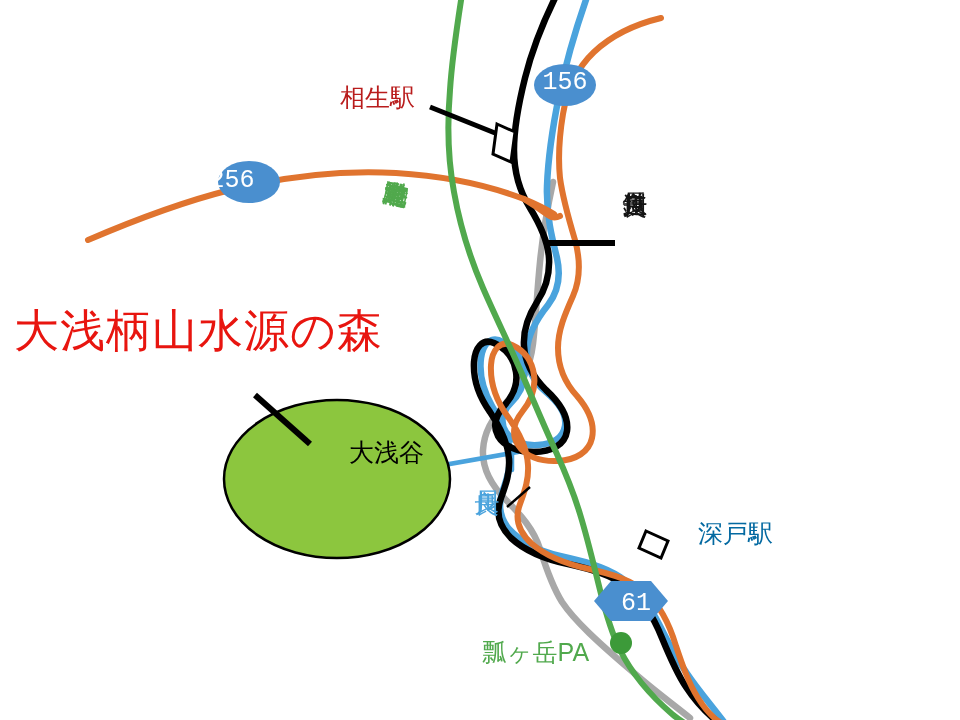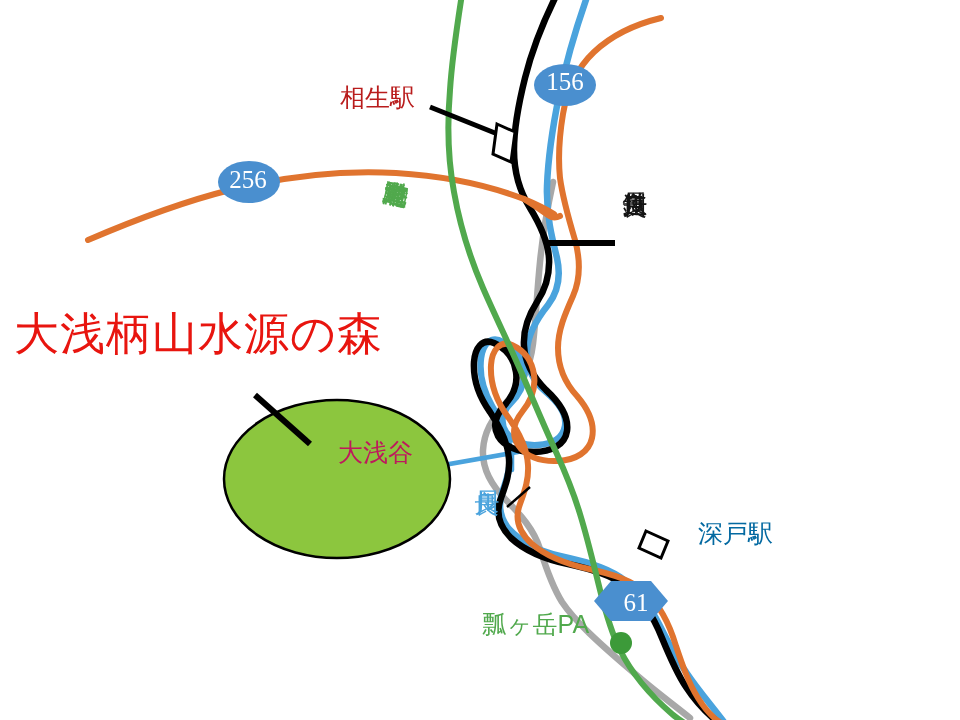--- a/index.html
+++ b/index.html
@@ -37,26 +37,26 @@
     text-orientation: upright;
     white-space: nowrap;
     line-height: 1.06;
   }
   #title-forest {
     left: 14px;
     top: 312px;
     color: #e8150f;
     font-size: 45px;
     letter-spacing: 1px;
-    font-family: Liberation Serif, serif;
+    font-family: Liberation Mono, monospace;
   }
   #label-ooasadani {
-    left: 338px;
+    left: 349px;
     top: 440px;
-    color: #be185d;
+    color: #000000;
     font-size: 25px;
   }
   #label-aioi-station {
     left: 340px;
     top: 85px;
     color: #b91c1c;
     font-size: 25px;
   }
   #label-fukado-station {
     left: 698px;
@@ -79,34 +79,34 @@
   #label-expressway {
     left: 390px;
     top: 160px;
     color: #51a94d;
     font-size: 25px;
     transform: rotate(12deg);
     transform-origin: top left;
   }
   #label-pa {
     left: 482px;
-    top: 612px;
+    top: 640px;
     color: #51a94d;
     font-size: 25px;
   }
   .shield-text {
     position: absolute;
     color: #ffffff;
     font-size: 25px;
     text-align: center;
     pointer-events: none;
-    font-family: Liberation Serif, serif;
+    font-family: Liberation Mono, monospace;
   }
   #shield-156-text { left: 537px; top: 68px; width: 56px; }
-  #shield-256-text { left: 220px; top: 166px; width: 56px; }
+  #shield-256-text { left: 204px; top: 166px; width: 56px; }
   #shield-61-text  { left: 608px; top: 589px; width: 56px; }
 </style>
 </head>
 <body>
 
 <div id="map-root">
 
   <svg id="map-svg" viewBox="0 0 960 720" xmlns="http://www.w3.org/2000/svg">
 
     <path d="M 553,182 C 548,205 543,232 540,262

